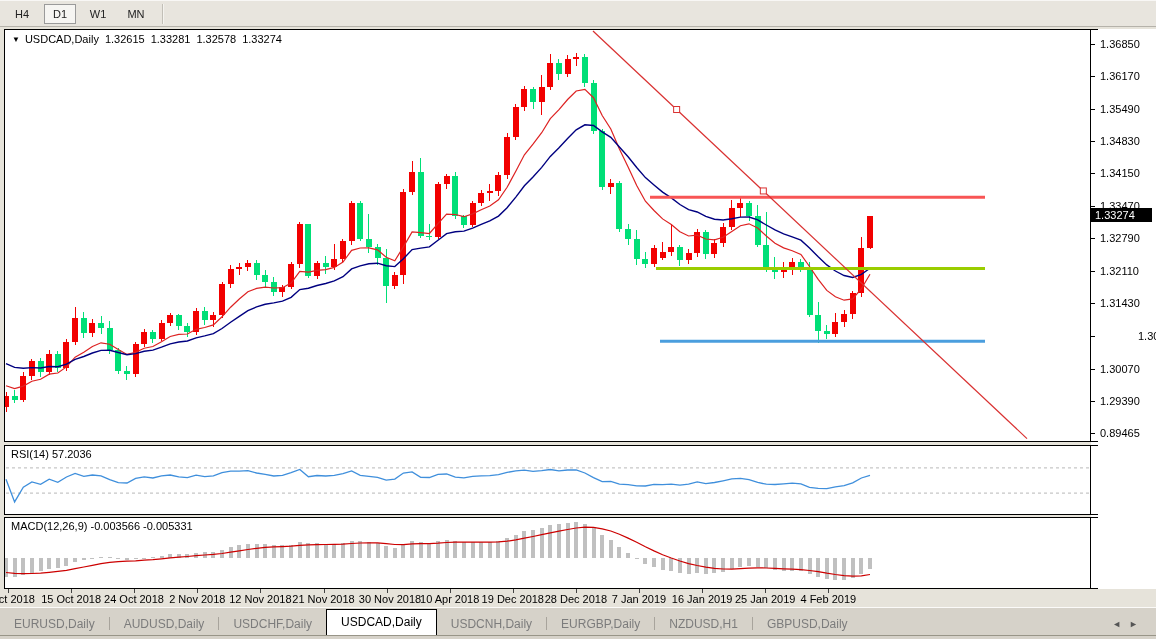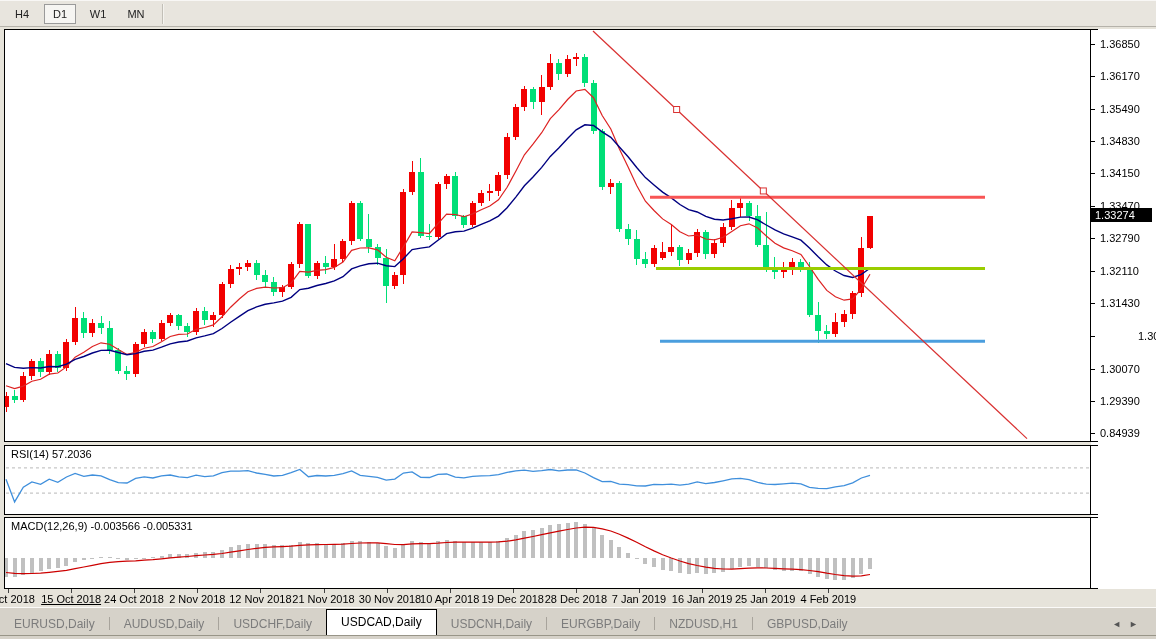--- a/index.html
+++ b/index.html
@@ -41,20 +41,23 @@
 <body>
 
 <div id="app">
 
   <div id="toolbar">
     <span id="tf-buttons"><div class="tf-btn" style="display: inline-block;">H4</div><div class="tf-btn active" style="display: inline-block;">D1</div><div class="tf-btn" style="display: inline-block;">W1</div><div class="tf-btn" style="display: inline-block;">MN</div></span>
     <span id="tf-sep"></span>
   </div>
 
   <div id="main-panel" class="panel">
+    <div id="ohlc-line">
+      <span class="tri">▼</span><span>USDCAD,Daily</span><b>1.32615</b><b>1.33281</b><b>1.32578</b><b>1.33274</b>
+    </div>
     <svg id="main-svg" width="1085" height="411">
         <g shape-rendering="crispEdges">
           <line x1="1" y1="362.1398601398601" x2="1" y2="382.25874125874117" stroke="#f20000" stroke-width="1"></line>
           <rect x="-2" y="365.97202797202857" width="6" height="10.53846153846149" fill="#f20000"></rect>
           <line x1="9.64" y1="359.7447552447555" x2="9.64" y2="372.67832167832154" stroke="#00df77" stroke-width="1"></line>
           <rect x="6.640000000000001" y="365.97202797202857" width="6" height="3.8321678321674426" fill="#00df77"></rect>
           <line x1="18.28" y1="342.02097902097904" x2="18.28" y2="371.7202797202797" stroke="#f20000" stroke-width="1"></line>
           <rect x="15.280000000000001" y="345.8531468531465" width="6" height="23.95104895104953" fill="#f20000"></rect>
           <line x1="26.92" y1="328.608391608392" x2="26.92" y2="350.16433566433585" stroke="#f20000" stroke-width="1"></line>
           <rect x="23.92" y="331.4825174825176" width="6" height="14.370629370628876" fill="#f20000"></rect>
@@ -408,33 +411,33 @@
       <div class="pa-label" style="top: 235.906px;">1.32110</div>
       <div class="pa-tick" style="top: 241.906px;"></div>
       <div class="pa-label" style="top: 268.479px;">1.31430</div>
       <div class="pa-tick" style="top: 274.479px;"></div>
       <div class="pa-label" style="top: 301.052px; margin-left: 38px;">1.30750</div>
       <div class="pa-tick" style="top: 307.052px;"></div>
       <div class="pa-label" style="top: 333.626px;">1.30070</div>
       <div class="pa-tick" style="top: 339.626px;"></div>
       <div class="pa-label" style="top: 366.199px;">1.29390</div>
       <div class="pa-tick" style="top: 372.199px;"></div>
-      <div class="pa-label" style="top: 397.815px;">0.84939</div>
+      <div class="pa-label" style="top: 397.815px;">0.89465</div>
       <div class="pa-tick" style="top: 403.815px;"></div>
       <div class="pa-bracket" style="top: 0px; height: 413px;"></div>
       <div class="pa-bracket" style="top: 416px; height: 70px;"></div>
       <div class="pa-bracket" style="top: 488px; height: 72px;"></div>
     </div>
   <div id="price-badge" style="top: 208.148px;">1.33274</div>
 
   <div id="date-axis">
       <div class="da-tick" style="left: 8px;"></div>
       <div class="da-label" style="left: 8px;">5 Oct 2018</div>
       <div class="da-tick" style="left: 71.1px;"></div>
-      <div class="da-label" style="left: 71.1px; text-decoration: underline;">15 Oct 2018</div>
+      <div class="da-label" style="left: 71.1px;">15 Oct 2018</div>
       <div class="da-tick" style="left: 134.2px;"></div>
       <div class="da-label" style="left: 134px;">24 Oct 2018</div>
       <div class="da-tick" style="left: 197.3px;"></div>
       <div class="da-label" style="left: 197.3px;">2 Nov 2018</div>
       <div class="da-tick" style="left: 260.4px;"></div>
       <div class="da-label" style="left: 260.4px;">12 Nov 2018</div>
       <div class="da-tick" style="left: 323.5px;"></div>
       <div class="da-label" style="left: 323.5px;">21 Nov 2018</div>
       <div class="da-tick" style="left: 386.6px;"></div>
       <div class="da-label" style="left: 378px; padding-left: 24px;">30 Nov 2018</div>

